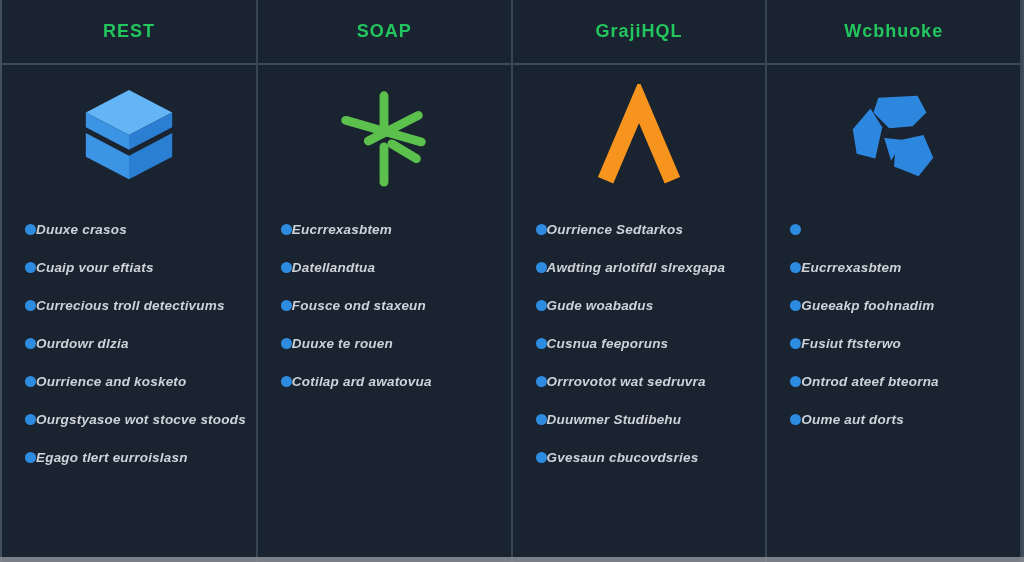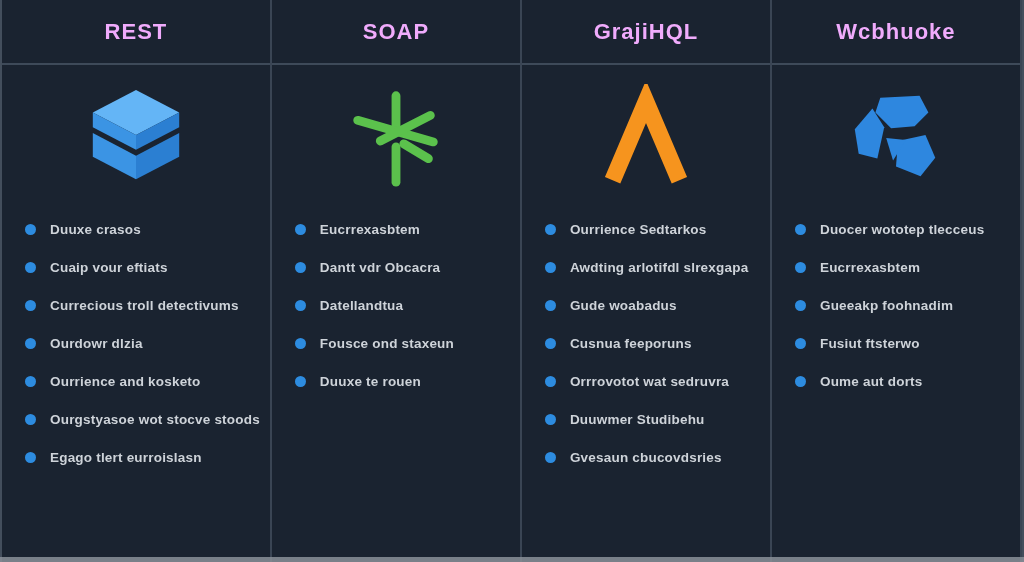--- a/index.html
+++ b/index.html
@@ -20,31 +20,31 @@
     flex:1 1 0; display:flex; flex-direction:column;
     box-sizing:border-box;
   }
   .col:not(:last-child){ border-right:2px solid #3a4554; }
   .col-header {
     height:65px; box-sizing:border-box;
     border-bottom:2px solid #3e4a59;
     display:flex; align-items:center; justify-content:center;
   }
   .col-title {
-    color:#f0abfc; font-size:22px; font-weight:700; letter-spacing:1px;
+    color:#22c55e; font-size:18px; font-weight:700; letter-spacing:1px;
   }
   .icon-area {
     height:146px; display:flex; align-items:center; justify-content:center;
   }
   .feature-list {
     list-style:none; margin:0; padding:8px 10px 0 23px;
   }
   .item {
-    display:flex; align-items:center; gap:14px;
-    height:21px; margin-bottom:17px;
+    display:flex; align-items:center; 
+    height:21px; margin-bottom:17px;font-style:italic;
   }
   .dot {
     flex:0 0 auto; width:11px; height:11px; border-radius:50%;
     background:#2d8ce0;
   }
   .item-text {
     color:#ced3d9; font-size:13.5px; font-weight:600; letter-spacing:0.2px;
     white-space:nowrap;
   }
   .bottom-bar {
@@ -117,33 +117,33 @@
         </g>
       </svg>
     </div>
     <ul class="feature-list">
         <li class="item">
           <span class="dot"></span>
           <span class="item-text">Eucrrexasbtem</span>
         </li>
         <li class="item">
           <span class="dot"></span>
-          <span class="item-text">Dantt vdr Obcacra</span>
-        </li>
-        <li class="item">
-          <span class="dot"></span>
           <span class="item-text">Datellandtua</span>
         </li>
         <li class="item">
           <span class="dot"></span>
           <span class="item-text">Fousce ond staxeun</span>
         </li>
         <li class="item">
           <span class="dot"></span>
           <span class="item-text">Duuxe te rouen</span>
+        </li>
+        <li class="item">
+          <span class="dot"></span>
+          <span class="item-text">Cotilap ard awatovua</span>
         </li>
       </ul>
   </div>
 
   <div class="col">
     <div class="col-header">
       <span class="col-title">GrajiHQL</span>
     </div>
     <div class="icon-area">
       <svg width="118" height="108" viewBox="0 0 120 110">
@@ -192,33 +192,36 @@
           <path d="M44,14 L84,12 L93,29 L79,43 L55,45 L39,29 Z"></path>
           <path d="M36,25 L48,44 L41,76 L22,71 L18,46 Z"></path>
           <path d="M62,58 L90,52 L100,75 L85,94 L60,84 Z"></path>
           <path d="M50,55 L70,57 L57,78 Z"></path>
         </g>
       </svg>
     </div>
     <ul class="feature-list">
         <li class="item">
           <span class="dot"></span>
-          <span class="item-text">Duocer wototep tlecceus</span>
         </li>
         <li class="item">
           <span class="dot"></span>
           <span class="item-text">Eucrrexasbtem</span>
         </li>
         <li class="item">
           <span class="dot"></span>
           <span class="item-text">Gueeakp foohnadim</span>
         </li>
         <li class="item">
           <span class="dot"></span>
           <span class="item-text">Fusiut ftsterwo</span>
+        </li>
+        <li class="item">
+          <span class="dot"></span>
+          <span class="item-text">Ontrod ateef bteorna</span>
         </li>
         <li class="item">
           <span class="dot"></span>
           <span class="item-text">Oume aut dorts</span>
         </li>
       </ul>
   </div>
 
   <div class="bottom-bar"></div>
 </div>

